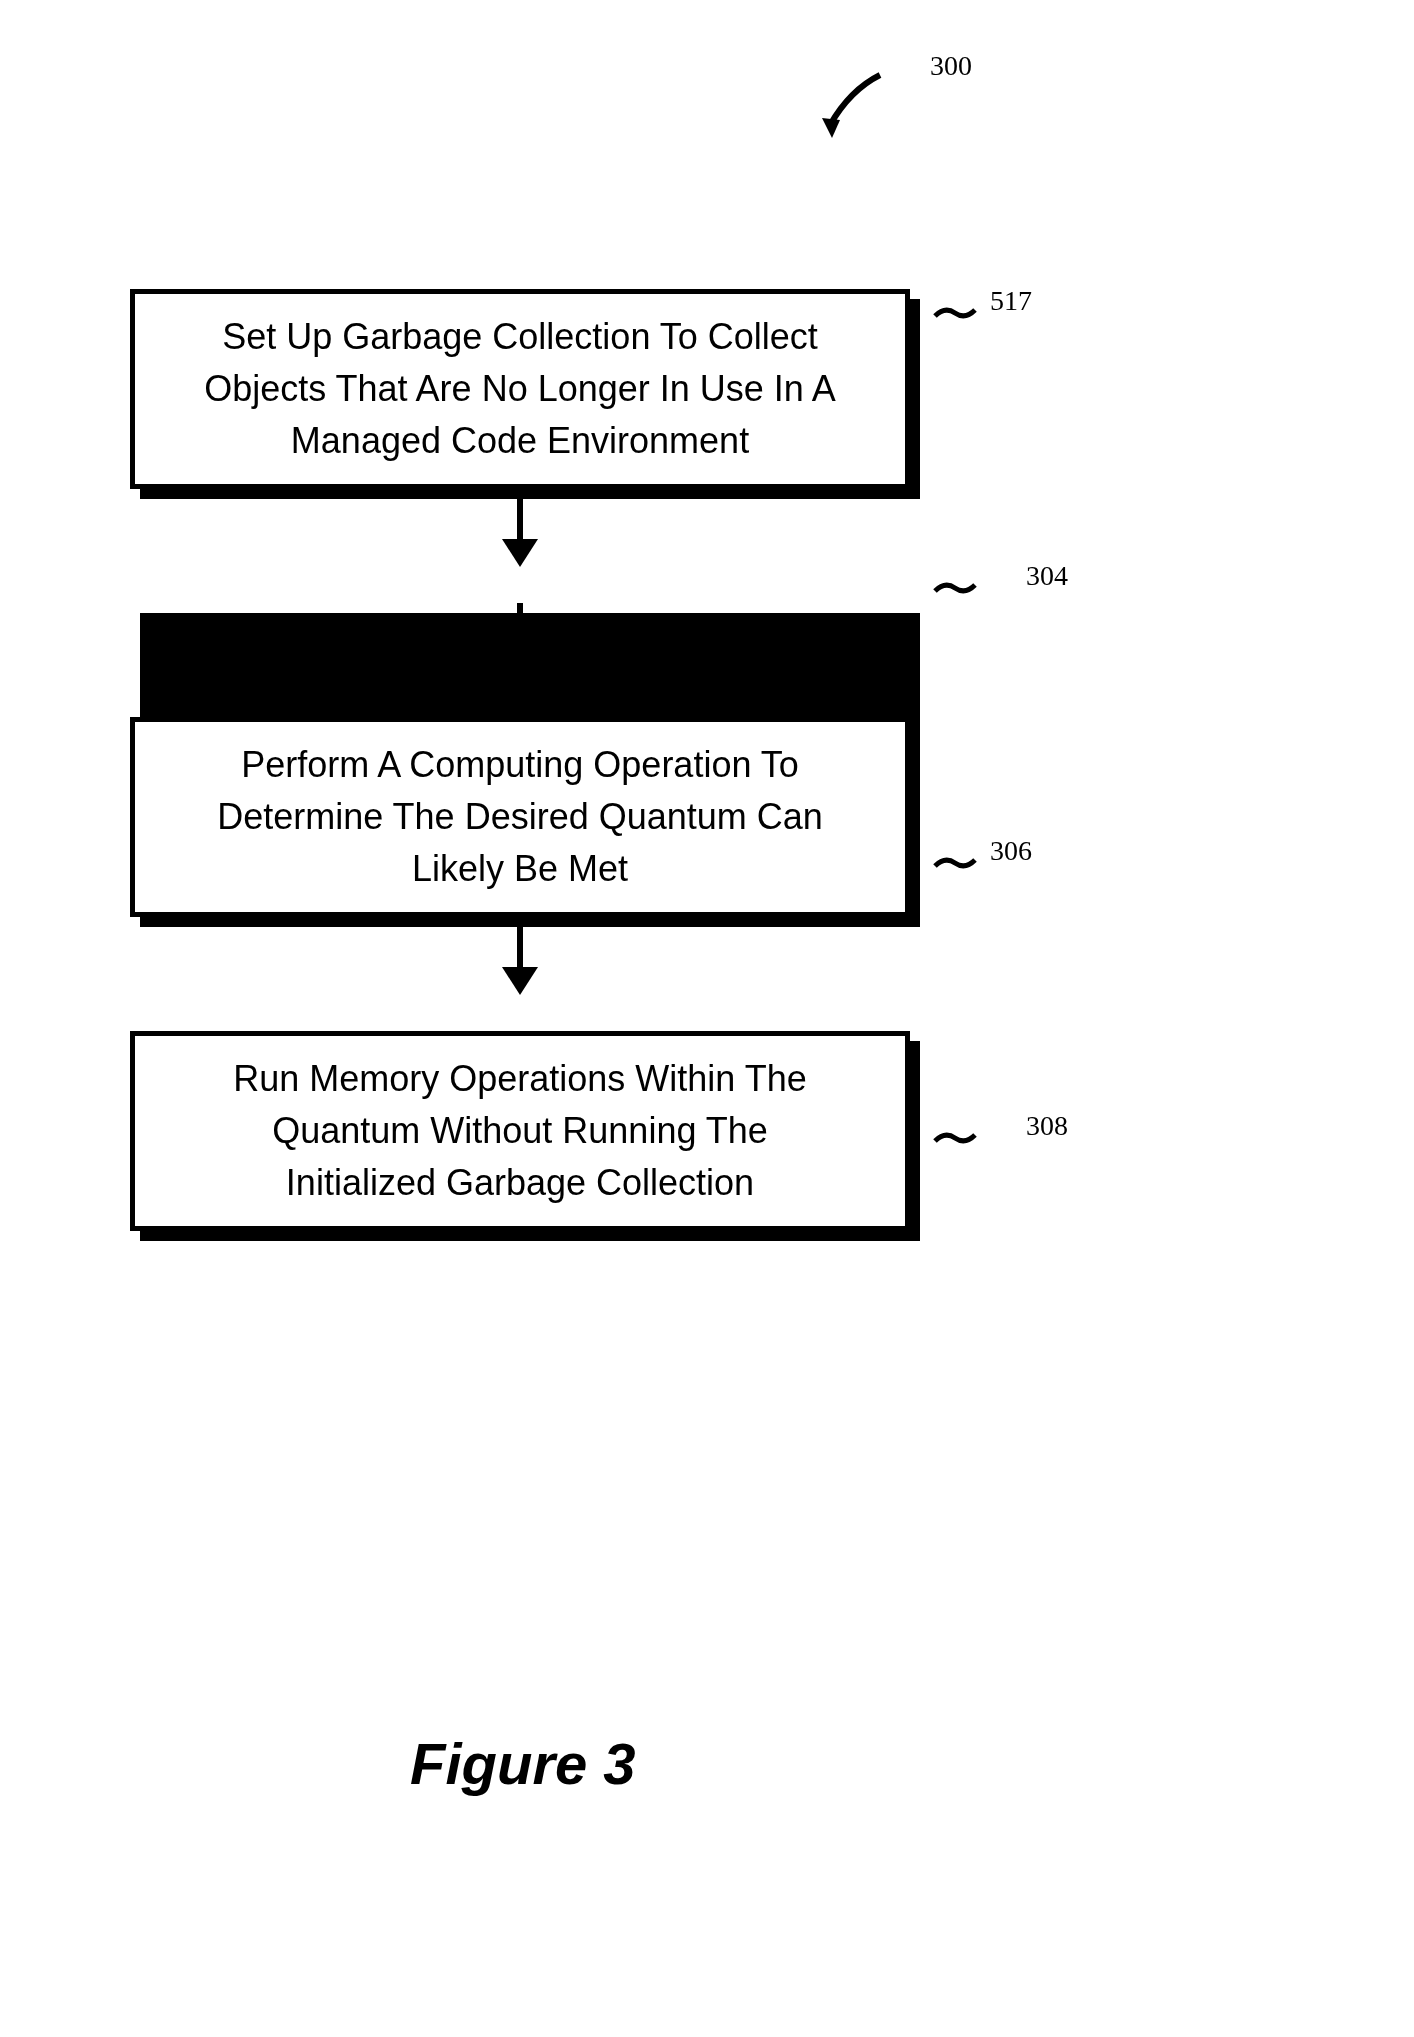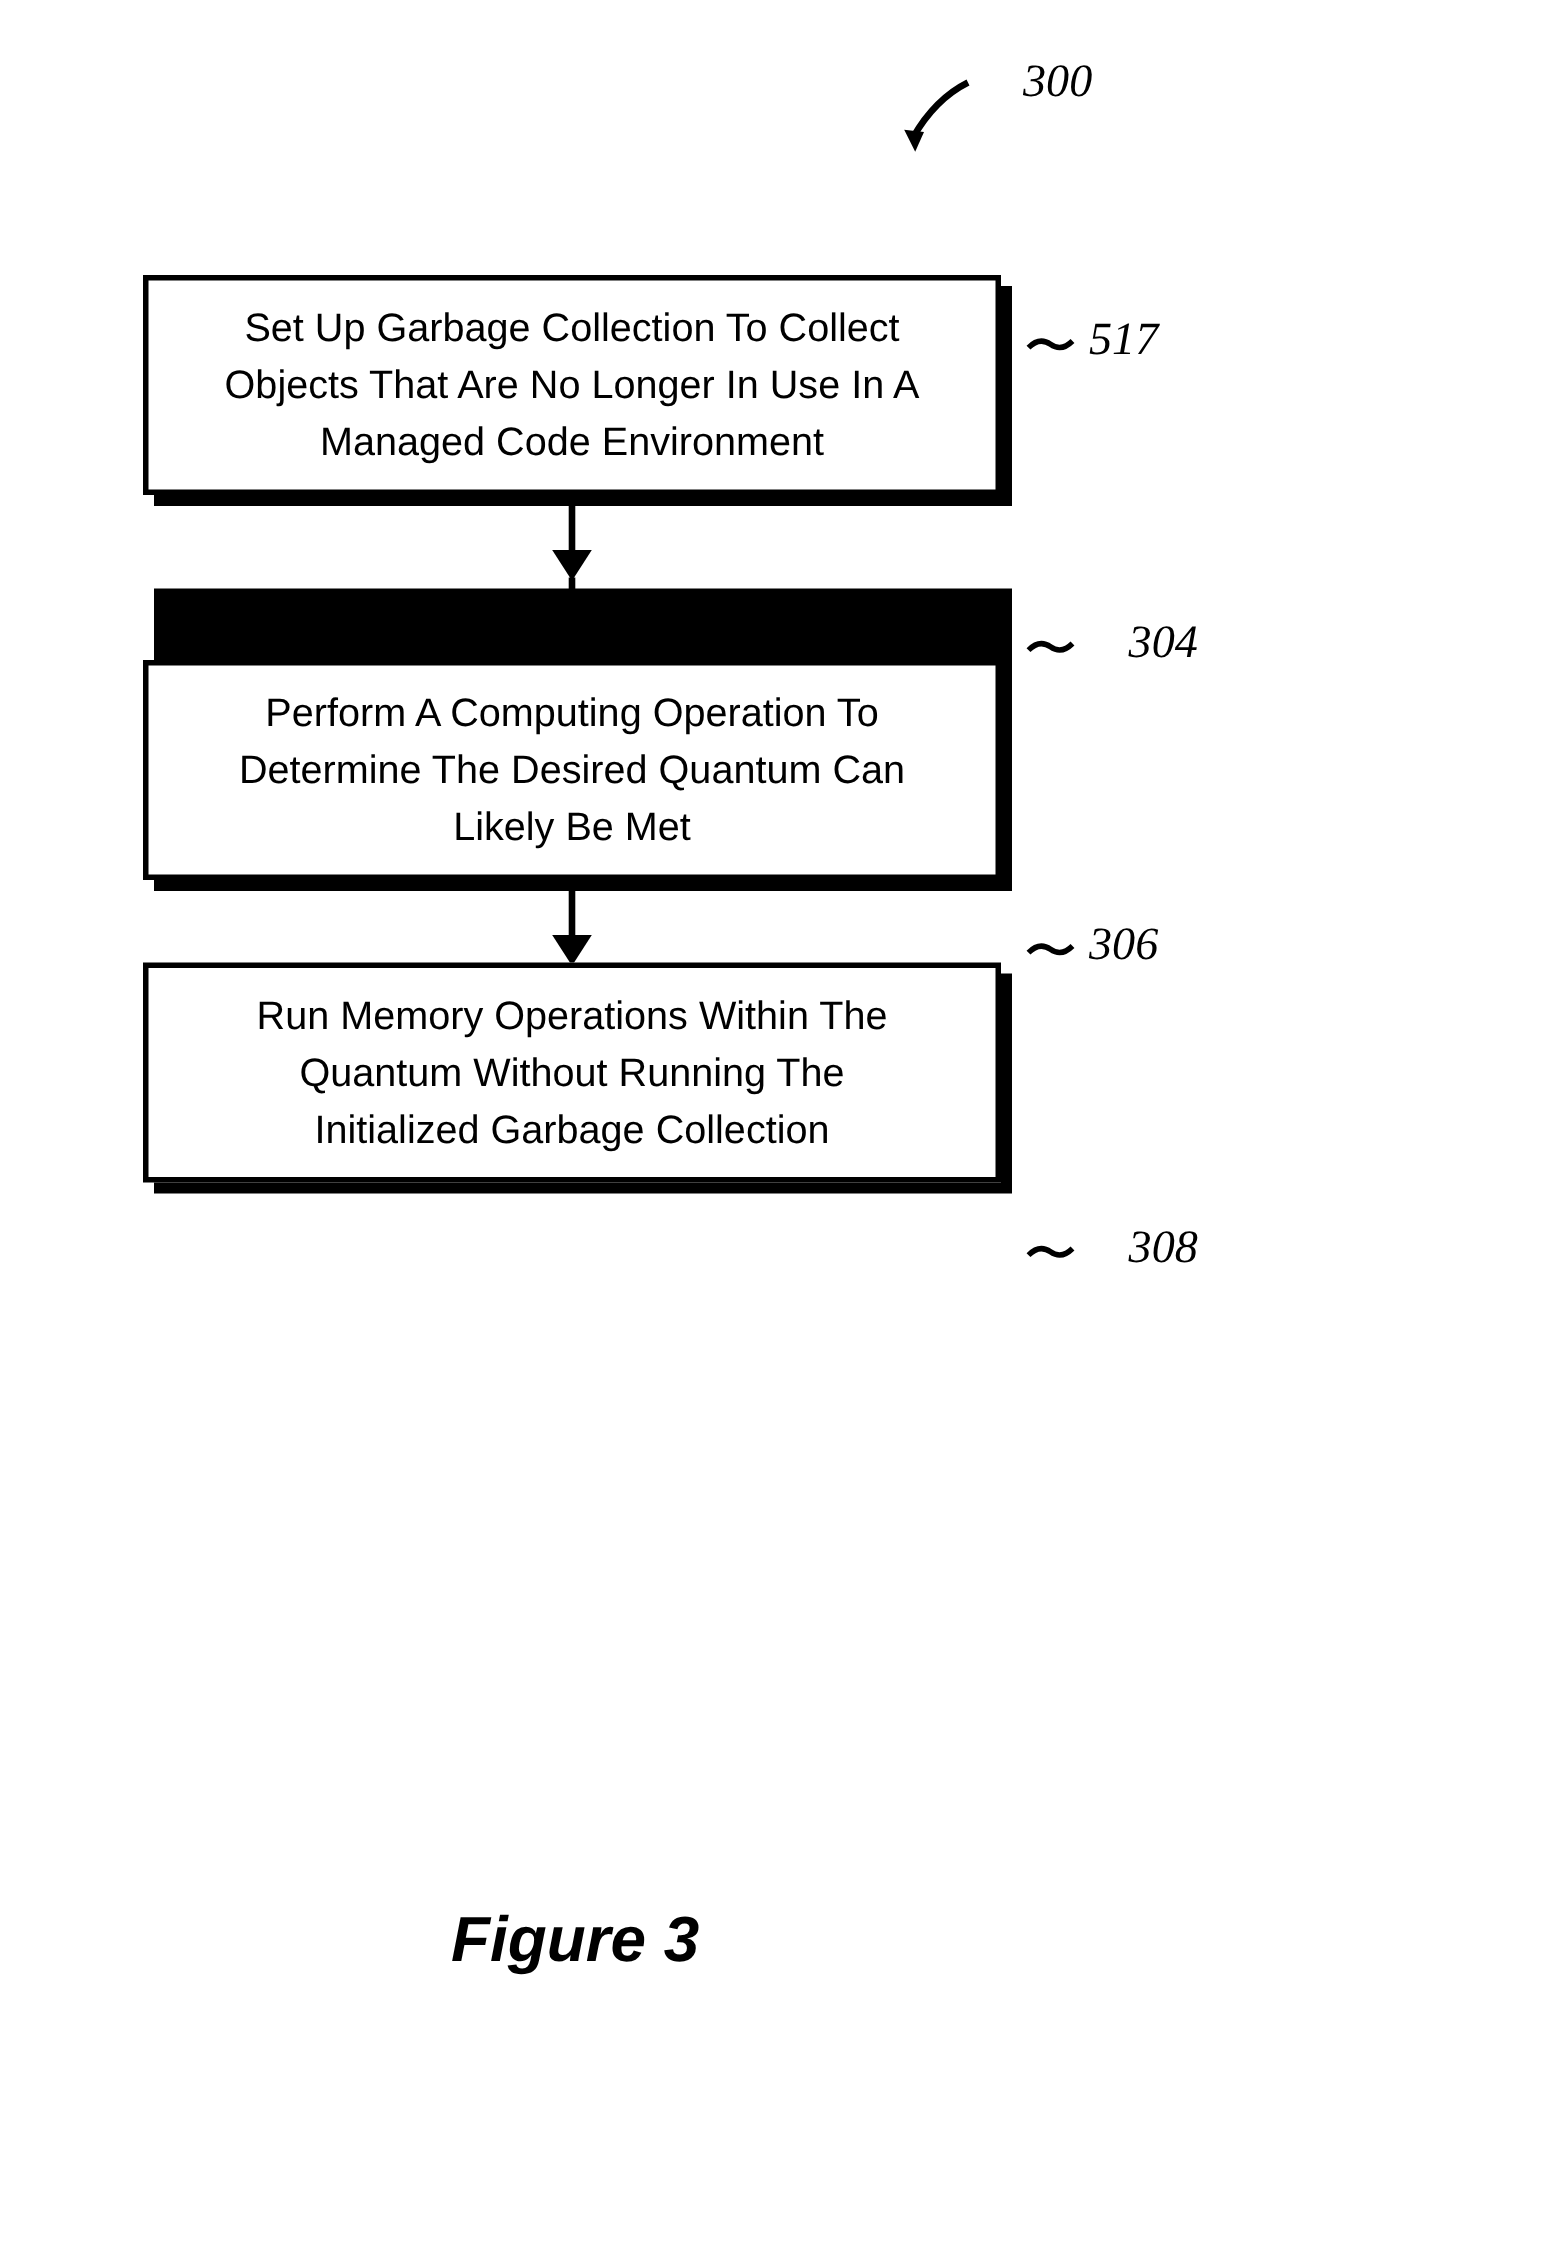--- a/index.html
+++ b/index.html
@@ -38,20 +38,21 @@
     .box-shadow {
       position: absolute;
       width: 780px;
       height: 200px;
       background: #000;
       z-index: -1;
     }
     .box-wrap {
       position: relative;
       margin-bottom: 0;
+      margin-top: 39px;
     }
     .arrow {
       width: 780px;
       height: 75px;
       position: relative;
       display: flex;
       justify-content: center;
       align-items: flex-start;
     }
     .arrow-line {
@@ -65,22 +66,21 @@
       left: 50%;
       transform: translateX(-50%);
       width: 0;
       height: 0;
       border-left: 18px solid transparent;
       border-right: 18px solid transparent;
       border-top: 28px solid #000;
     }
     .ref-label {
       position: absolute;
-      font-size: 42px;
-      font-style: italic;
+      font-size: 28px;
       font-weight: 500;
       font-family: "Times New Roman", Times, serif;
     }
     .ref-tilde {
       position: absolute;
       font-size: 38px;
       font-weight: bold;
     }
     .figure-label {
       position: absolute;

